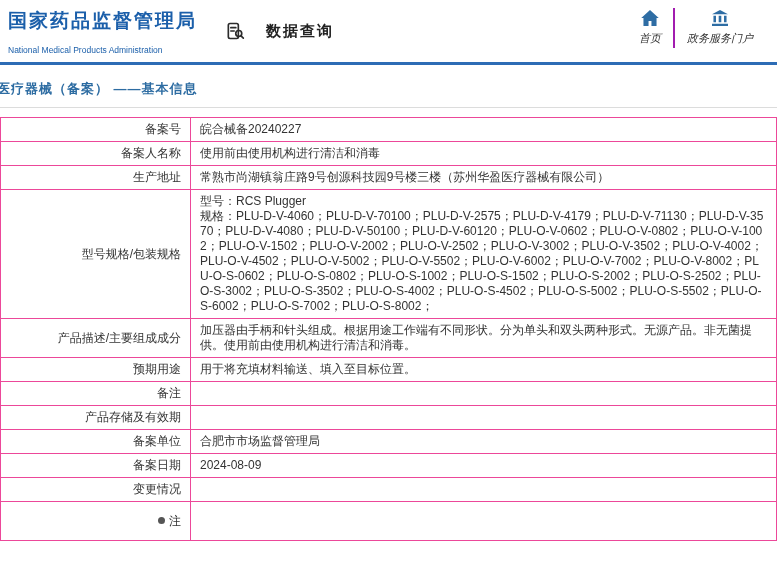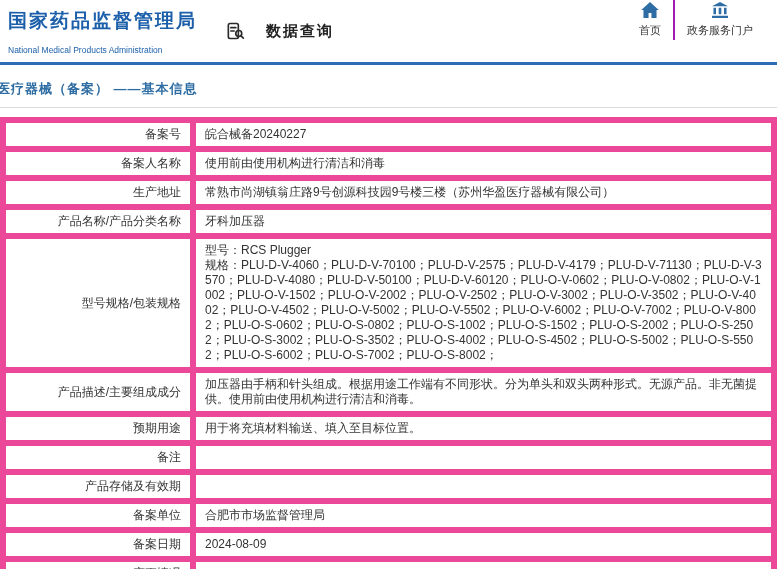--- a/index.html
+++ b/index.html
@@ -4,34 +4,34 @@
 <style>
   * { box-sizing: border-box; margin: 0; padding: 0; }
   body {
     width: 777px; height: 569px; overflow: hidden;
     background: #ffffff;
     font-family: "Liberation Sans", "DejaVu Sans", sans-serif;
     color: #333;
   }
   
   .header {
-    display: flex; 
+    display: flex; align-items: center;
     height: 62px; padding: 0 12px 0 8px; background: #fff;
   }
   .logo { display: flex; flex-direction: column; justify-content: center; }
   .logo-title { color: #1b5faa; font-size: 19px; font-weight: bold; letter-spacing: 2px; white-space: nowrap; }
   .logo-sub { color: #1b5faa; font-size: 8.5px; margin-top: 11px; white-space: nowrap; }
   .section { display: flex; align-items: center; gap: 21px; margin-left: 28px; }
   .section-icon svg { display: block; }
   .section-title { font-size: 15px; font-weight: bold; color: #222; letter-spacing: 2px; }
   .spacer { flex: 1; }
   .nav { display: flex; align-items: flex-start; height: 46px; }
   .nav-item {
     display: flex; flex-direction: column; align-items: center;
-    padding: 2px 12px; cursor: pointer;
+    padding: 2px 12px; cursor: pointer; font-style: italic;
   }
   .nav-item + .nav-item { border-left: 2px solid #a21caf; }
   .nav-item svg { display: block; }
   .nav-label { font-size: 11px; color: #333; margin-top: 5px; white-space: nowrap; }
   .blue-line { height: 3px; background: #2d6cb5; }
 
   
   .page-title {
     color: #2d6ca2; font-size: 13px; font-weight: bold;
     padding: 15px 0 9px 0; margin-left: -3px; letter-spacing: 1px;
@@ -39,21 +39,21 @@
   .title-divider { border-top: 1px solid #dcdcdc; }
 
   table.info {
     border-collapse: collapse; width: 777px; margin-top: 9px;
     table-layout: fixed;
   }
   table.info th {
     width: 190px; text-align: right; font-weight: 400;
   }
   table.info th, table.info td {
-    border: 6px solid #ec4899; font-size: 12px; color: #333;
+    border: 1px solid #ec4899; font-size: 12px; color: #333;
     padding: 4px 9px; line-height: 15px; vertical-align: middle;
   }
   table.info td { word-break: break-all; white-space: pre-line; }
   .bullet {
     display: inline-block; width: 7px; height: 7px; background: #555;
     border-radius: 50%; margin-right: 4px; vertical-align: 1px;
   }
 </style>
 </head>
 <body>
@@ -108,24 +108,20 @@
     </tr>
     <tr>
       <th>备案人名称</th>
       <td>使用前由使用机构进行清洁和消毒</td>
     </tr>
     <tr>
       <th>生产地址</th>
       <td>常熟市尚湖镇翁庄路9号创源科技园9号楼三楼（苏州华盈医疗器械有限公司）</td>
     </tr>
     <tr>
-      <th>产品名称/产品分类名称</th>
-      <td>牙科加压器</td>
-    </tr>
-    <tr>
       <th>型号规格/包装规格</th>
       <td>型号：RCS Plugger
 规格：PLU-D-V-4060；PLU-D-V-70100；PLU-D-V-2575；PLU-D-V-4179；PLU-D-V-71130；PLU-D-V-3570；PLU-D-V-4080；PLU-D-V-50100；PLU-D-V-60120；PLU-O-V-0602；PLU-O-V-0802；PLU-O-V-1002；PLU-O-V-1502；PLU-O-V-2002；PLU-O-V-2502；PLU-O-V-3002；PLU-O-V-3502；PLU-O-V-4002；PLU-O-V-4502；PLU-O-V-5002；PLU-O-V-5502；PLU-O-V-6002；PLU-O-V-7002；PLU-O-V-8002；PLU-O-S-0602；PLU-O-S-0802；PLU-O-S-1002；PLU-O-S-1502；PLU-O-S-2002；PLU-O-S-2502；PLU-O-S-3002；PLU-O-S-3502；PLU-O-S-4002；PLU-O-S-4502；PLU-O-S-5002；PLU-O-S-5502；PLU-O-S-6002；PLU-O-S-7002；PLU-O-S-8002；</td>
     </tr>
     <tr>
       <th>产品描述/主要组成成分</th>
       <td>加压器由手柄和针头组成。根据用途工作端有不同形状。分为单头和双头两种形式。无源产品。非无菌提供。使用前由使用机构进行清洁和消毒。</td>
     </tr>
     <tr>
       <th>预期用途</th>

